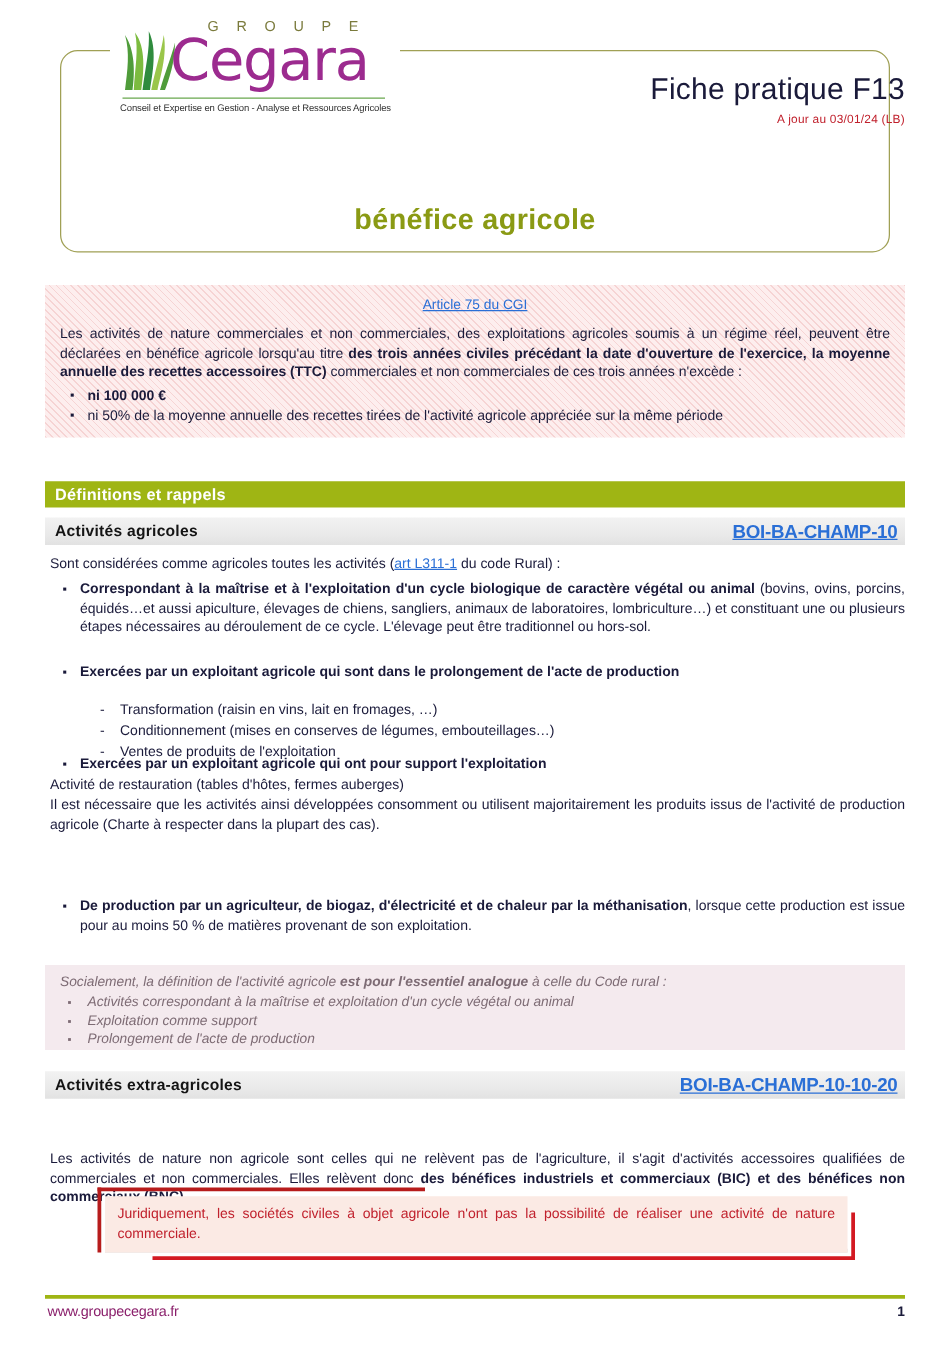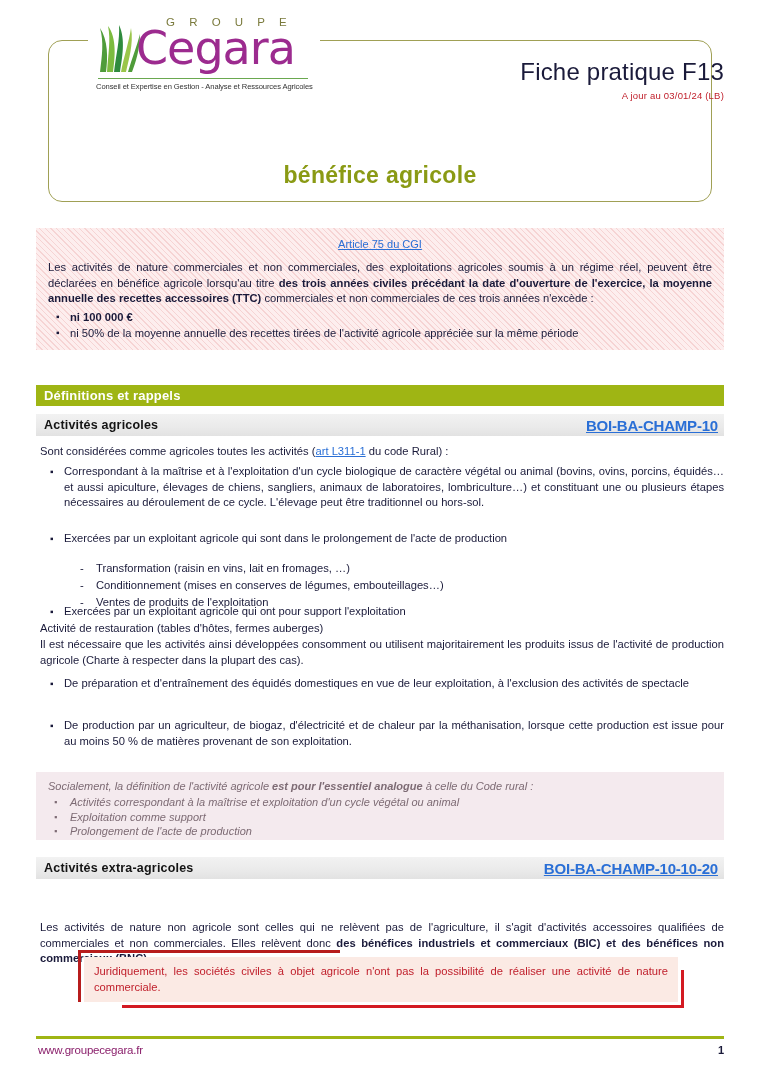--- a/index.html
+++ b/index.html
@@ -207,21 +207,21 @@
     color: #1a1a3a;
     margin-bottom: 2px;
   }
   ul.b1 > li::before {
     content: "\25AA";
     position: absolute;
     left: 10px; top: 0;
     font-size: 10px;
     color: #1a1a3a;
   }
-  ul.b1 > li b { font-weight: normal; }
+  ul.b1 > li b { font-weight: bold; }
 
   ul.b2 { list-style: none; margin: 5px 0 5px 0; }
   ul.b2 > li {
     position: relative;
     padding-left: 56px;
     font-size: 11.2px;
     line-height: 17px;
     color: #1a1a3a;
   }
   ul.b2 > li::before {
@@ -400,23 +400,20 @@
     <li><span>Ventes de produits de l'exploitation</span></li>
   </ul>
 
   <ul class="b1" style="position:absolute; left:40px; top:604px; width:684px;">
     <li><b>Exercées par un exploitant agricole qui ont pour support l'exploitation</b></li>
   </ul>
 
   <div class="txt" style="left:40px; top:621px; width:684px;">Activité de restauration (tables d'hôtes, fermes auberges)</div>
   <div class="txt" style="left:40px; top:637px; width:684px;">Il est nécessaire que les activités ainsi développées consomment ou utilisent majoritairement les produits issus de l'activité de production agricole (Charte à respecter dans la plupart des cas).</div>
 
-  <ul class="b1" style="position:absolute; left:40px; top:676px; width:684px;">
-    <li><b>De préparation et d'entraînement des équidés domestiques</b><span> en vue de leur exploitation, à l'exclusion des activités de spectacle</span></li>
-  </ul>
 
   <ul class="b1" style="position:absolute; left:40px; top:718px; width:684px;">
     <li><b>De production par un agriculteur, de biogaz, d'électricité et de chaleur par la méthanisation</b><span>, lorsque cette production est issue pour au moins 50 % de matières provenant de son exploitation.</span></li>
   </ul>
 
   <div class="social-box">
     <div class="social-lead"><span>Socialement, la définition de l'activité agricole </span><b>est pour l'essentiel analogue</b><span> à celle du Code rural :</span></div>
     <ul class="social-list">
       <li><span>Activités correspondant à la maîtrise et exploitation d'un cycle végétal ou animal</span></li>
       <li><span>Exploitation comme support</span></li>

